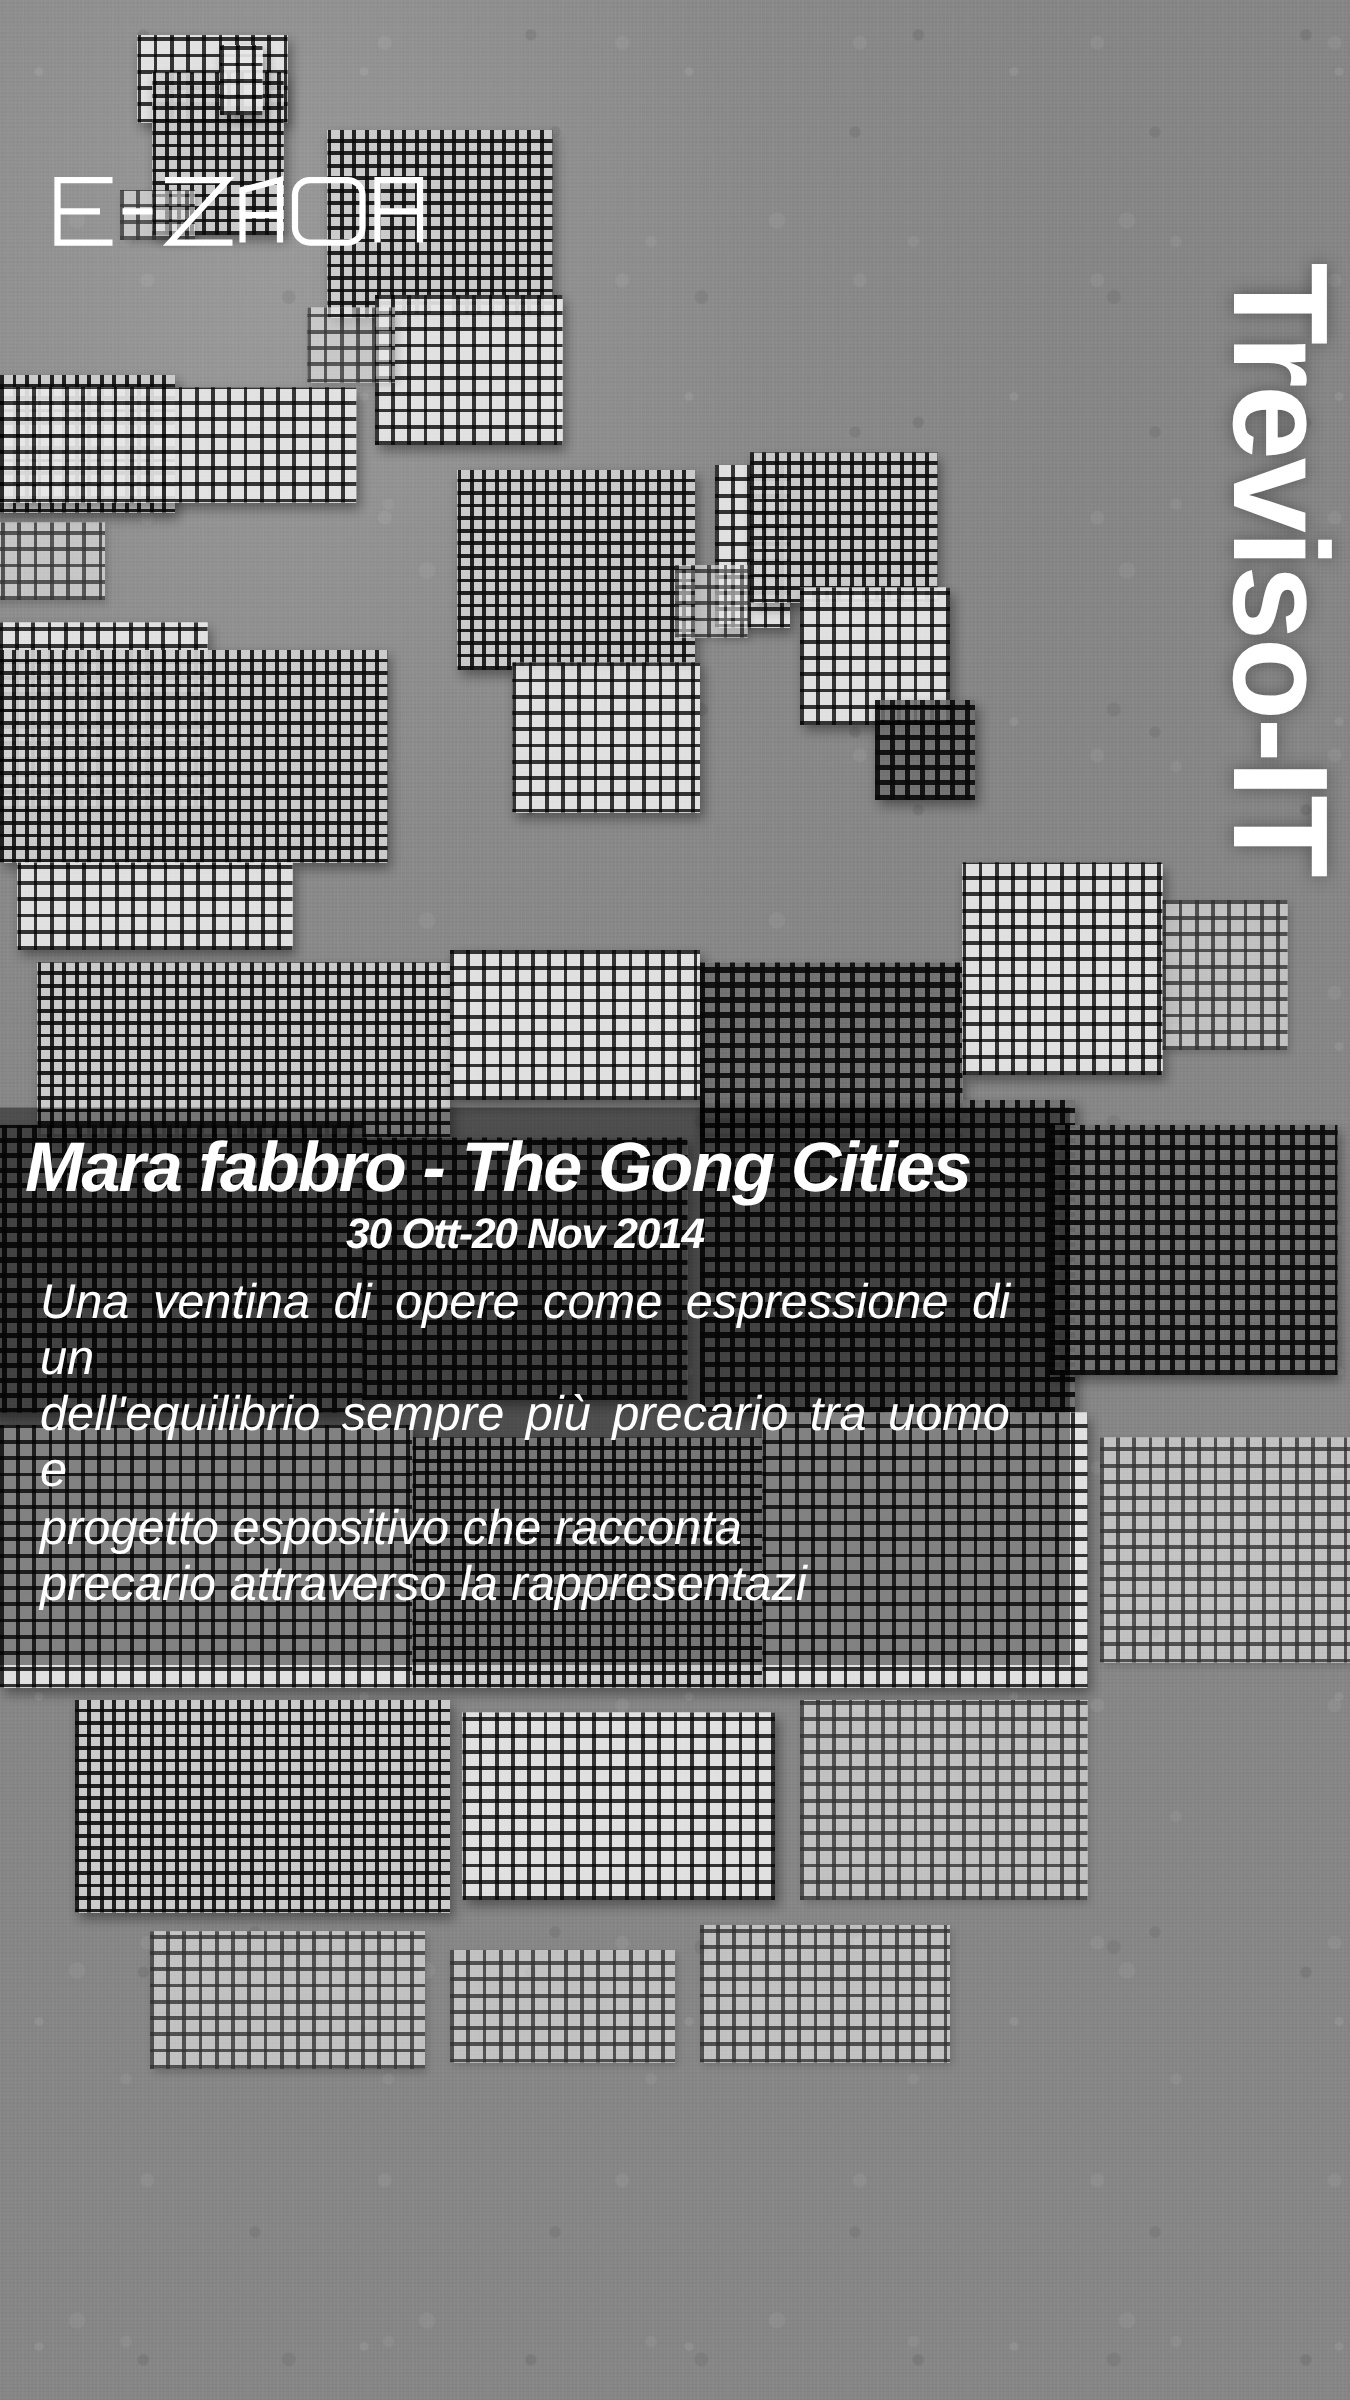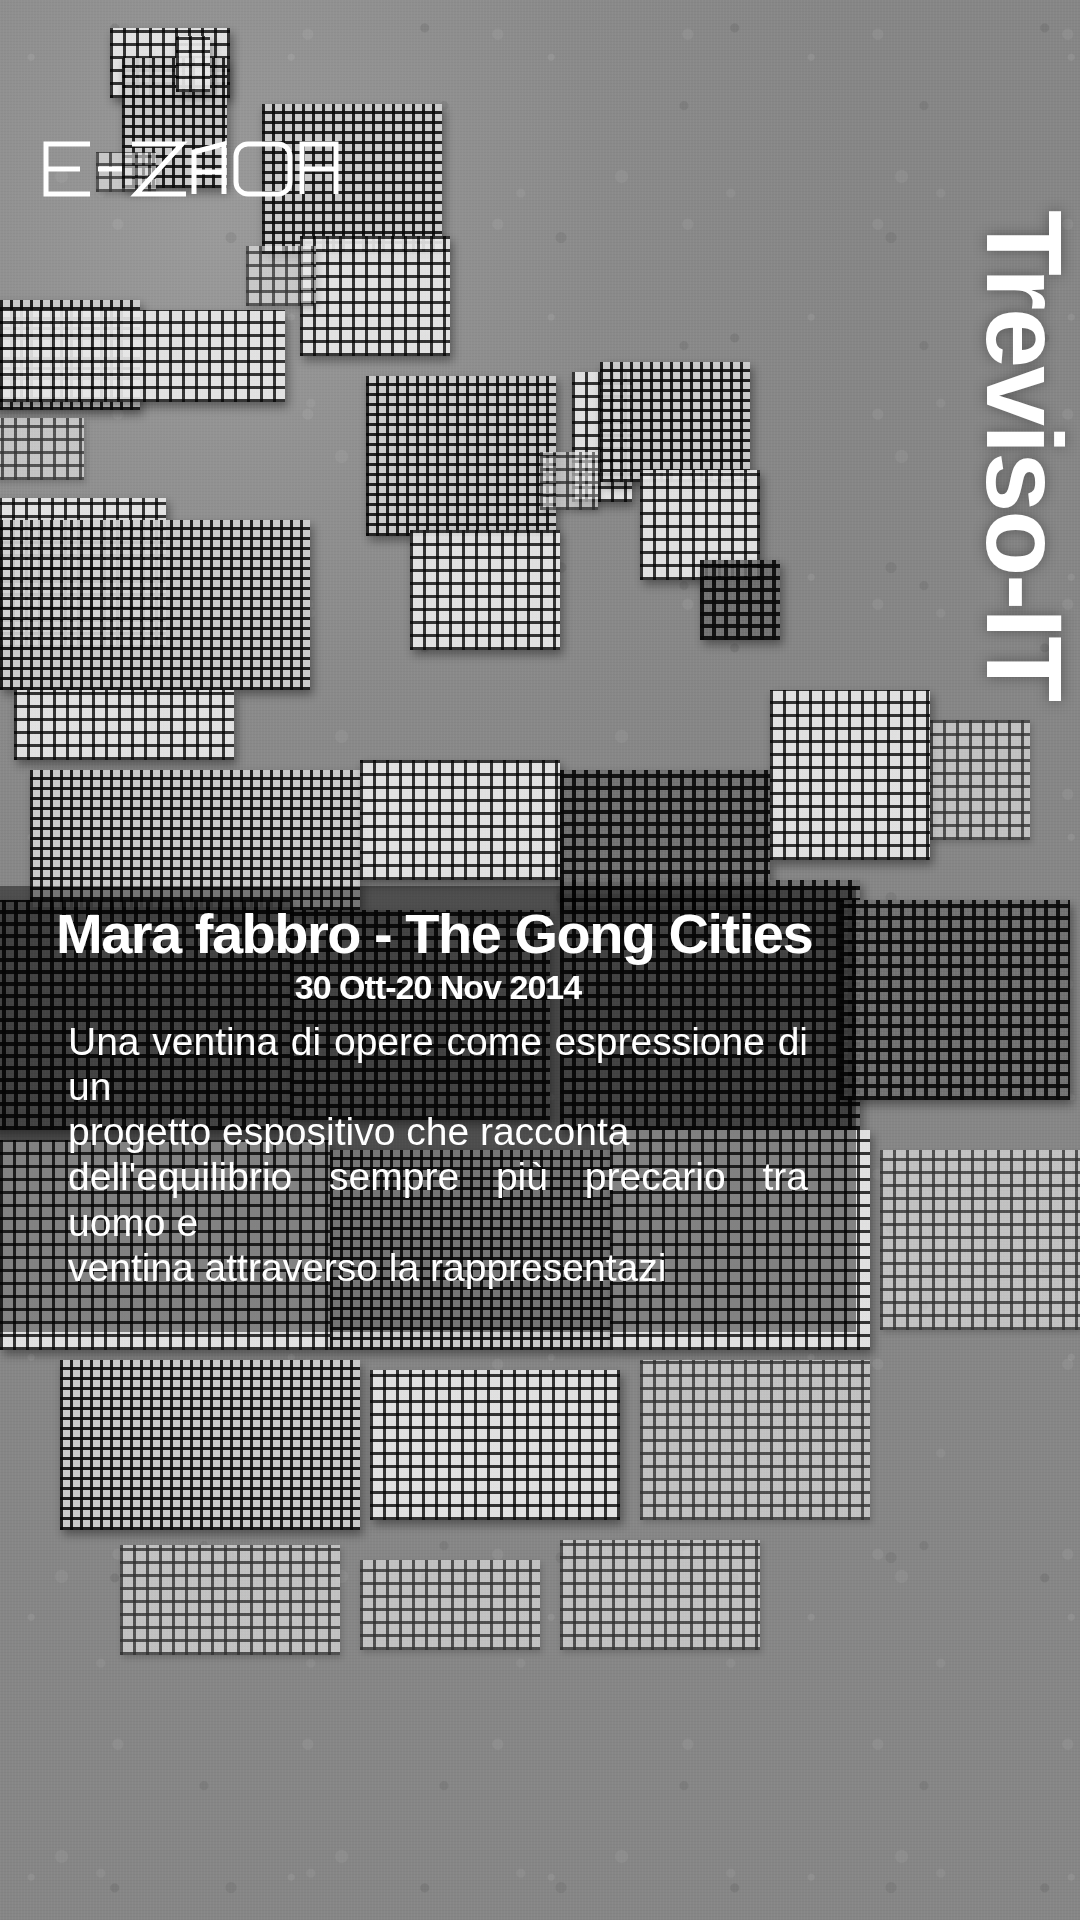--- a/index.html
+++ b/index.html
@@ -104,24 +104,25 @@
     line-height: 1;
     text-shadow: 0 0 14px rgba(0,0,0,.35);
   }
 
   
   .panel {
     position: absolute;
     left: 0;
     top: 886px;
     width: 856px;
-    padding: 18px 36px 30px 56px;
+    padding: 18px 36px 30px 20px;
     box-sizing: border-box;
     background: rgba(0,0,0,.42);
     color: #ffffff;
+    font-style: italic;
   }
   .panel .title {
     font-size: 56px;
     font-weight: bold;
     letter-spacing: -1.5px;
     line-height: 1.06;
     margin: 0 0 2px 0;
   }
   .panel .dates {
     font-size: 34px;
@@ -226,19 +227,19 @@
 
   <div class="vert-wrap">
     <div class="vert-text">Treviso-IT</div>
   </div>
 
   <div class="panel">
     <h1 class="title">Mara fabbro - The Gong Cities</h1>
     <div class="dates">30 Ott-20 Nov 2014</div>
     <p class="desc">
       <span>Una ventina di opere come espressione di un</span>
+      <span>dell'equilibrio sempre più precario tra uomo e</span>
       <span>progetto espositivo che racconta</span>
-      <span>dell'equilibrio sempre più precario tra uomo e</span>
-      <span>ventina attraverso la rappresentazi</span>
+      <span>precario attraverso la rappresentazi</span>
     </p>
   </div>
 
 </div>
 
 </body></html>

